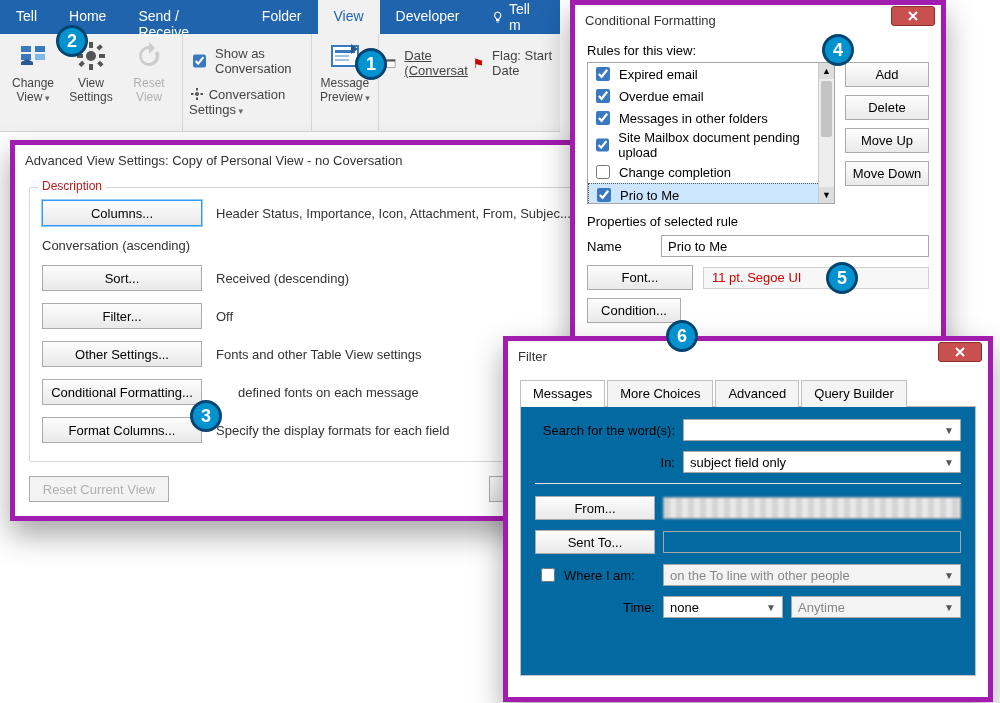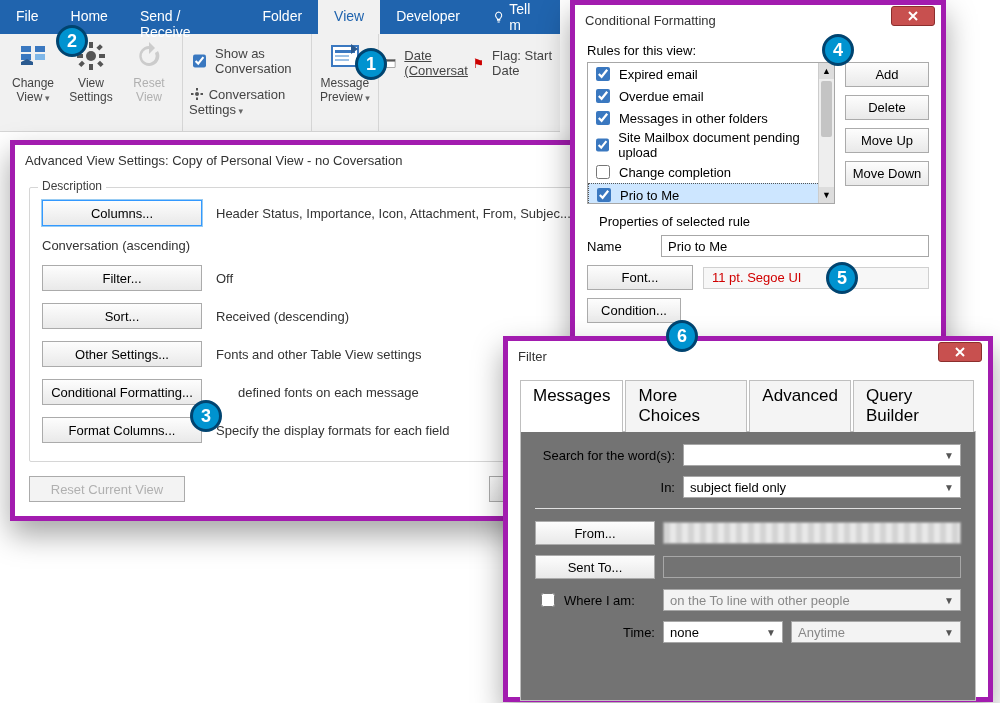--- a/index.html
+++ b/index.html
@@ -30,75 +30,75 @@
   .win .titlebar { height: 30px; background: #fff; display: flex; align-items: center; padding: 0 6px 0 10px; justify-content: space-between; }
   .win .titlebar .t { font-size: 13px; color: #333; }
   .close-btn { width: 44px; height: 20px; background: #c8504f; border: 1px solid #8c2e2d; border-radius: 3px; display: flex; align-items: center; justify-content: center; color: #fff; font-weight: bold; cursor: pointer; position: relative; top:-4px;}
   .close-btn svg { width: 12px; height: 12px; }
 
   
   .adv { left: 10px; top: 140px; width: 636px; }
   .adv .titlebar { background: #fff; }
   .adv .body { padding: 6px 14px 14px 14px; }
   .group-box { border: 1px solid #d6d6d6; border-radius: 2px; padding: 12px 12px 6px 12px; position: relative; margin-top: 6px; }
-  .group-box > .legend { position: absolute; top: -9px; left: 8px; background: #fff; padding: 0 4px; font-size: 12px; color: #404040; }
+  .group-box > .legend { position: absolute; top: -9px; left: 8px; background: #fff; padding: 0 4px; font-size: 12px; color: #b91c1c; }
   .adv-row { display: flex; align-items: center; gap: 14px; margin-bottom: 12px; }
   .adv-btn { width: 160px; height: 26px; border: 1px solid #ababab; background: linear-gradient(#fdfdfd,#e9e9e9); cursor: pointer; font-size: 13px; text-align: center; }
   .adv-btn.focus { border: 1px solid #3399ff; outline: 1px solid #99ccf3; }
   .adv-btn.disabled { color: #b0b0b0; background: #f3f3f3; cursor: default; }
   .adv-desc { font-size: 13px; color: #333; }
   .adv-footer { display: flex; gap: 8px; margin-top: 14px; justify-content: space-between; align-items:center;}
   .ok-btn { width: 90px; height: 26px; border: 1px solid #ababab; background: linear-gradient(#fdfdfd,#e9e9e9); cursor: pointer; }
 
   
   .cond { left: 570px; top: 0; width: 376px; }
   .cond .body { padding: 8px 12px 12px 12px; }
   .cond .rules-row { display: flex; gap: 10px; }
   .rules-list { flex: 1; border: 1px solid #a7a7a7; height: 142px; background: #fff; overflow: hidden; position: relative; }
   .rules-list .item { display: flex; align-items: center; gap: 6px; padding: 1px 4px; font-size: 13px; }
   .rules-list .item.sel { background: #cde6ff; border: 1px dotted #555; }
   .rules-list .scroll { position:absolute; right:0; top:0; bottom:0; width:16px; background:#eee; border-left:1px solid #ccc; }
   .rules-list .scroll .arrow { height:16px; background:#ddd; display:flex; align-items:center; justify-content:center; font-size:9px; }
   .rules-list .scroll .thumb { position:absolute; left:2px; right:2px; top:18px; height:56px; background:#c4c4c4; border-radius:2px; }
   .side-btns { display: flex; flex-direction: column; gap: 8px; }
   .std-btn { width: 84px; height: 25px; border: 1px solid #ababab; background: linear-gradient(#fdfdfd,#e9e9e9); cursor: pointer; font-size: 13px; }
-  .cond .props-label { margin: 10px 0 6px 12px; font-size: 13px; }
+  .cond .props-label { margin: 10px 0 6px 0; font-size: 13px; }
   .prop-row { display: flex; align-items: center; gap: 10px; margin-bottom: 8px; }
   .prop-row .lab { width: 64px; }
   .prop-row input[type=text] { flex:1; height:22px; border:1px solid #a7a7a7; padding:0 6px; font-size:13px; }
   .prop-row .font-display { flex:1; height:22px; border:1px solid #d0d0d0; background:#f7f7f7; padding:2px 8px; font-size:13px; color:#d00000; }
   .cond .condition-btn { width: 94px; height: 25px; }
 
   
   .filter { left: 503px; top: 336px; width: 490px; height: 366px;}
   .filter .body { padding: 8px 12px 12px 12px; }
   .tabstrip { display: flex; position: relative; top: 1px; }
-  .tab { border: 1px solid #bfbfbf; border-bottom: none; padding: 5px 12px 6px; background: #f4f4f4; margin-right: 2px; font-size: 17px; cursor: pointer; }
+  .tab { border: 1px solid #bfbfbf; border-bottom: none; padding: 5px 12px 6px; background: #f4f4f4; margin-right: 2px; font-size: 13px; cursor: pointer; }
   .tab.active { background: #fff; position: relative; z-index: 2; }
-  .tab-panel { border: 1px solid #bfbfbf; padding: 12px 14px; background: #737373; height: 270px;}
+  .tab-panel { border: 1px solid #bfbfbf; padding: 12px 14px; background: #0369a1; height: 270px;}
   .f-row { display: flex; align-items: center; gap: 8px; margin-bottom: 10px; }
   .f-row .flabel { text-align: right; width: 140px; font-size: 13px; }
   .f-text { flex: 1; height: 22px; border: 1px solid #a7a7a7; }
   .f-select { flex: 1; height: 22px; border: 1px solid #a7a7a7; background:#fff; display:flex; align-items:center; justify-content:space-between; padding:0 6px; }
   .f-select.dis { background:#f3f3f3; color:#888; }
   .f-select .caret { font-size:10px; color:#555; }
   .f-btn { width: 120px; height: 24px; border: 1px solid #ababab; background: linear-gradient(#fdfdfd,#e9e9e9); cursor: pointer; font-size:13px;}
   .blur { background: repeating-linear-gradient(90deg,#d4d4d4,#d4d4d4 6px,#e8e8e8 6px,#e8e8e8 12px); flex: 1; height: 22px; border: 1px solid #a7a7a7; filter: blur(1px);}
 
   
   .badge { position: absolute; width: 32px; height: 32px; border-radius: 50%; background: #0093d0; border: 3px solid #004470; color: #fff; font-weight: bold; display: flex; align-items: center; justify-content: center; font-size: 18px; z-index: 100; }
 
   input[type=checkbox]{ width:14px; height:14px; accent-color:#3a78c0;}
 </style>
 </head>
 <body>
 
 <div class="ribbon">
   <div class="ribbon-tabs">
-    <div class="ribbon-tab">File</div>
+    <div class="ribbon-tab">Tell</div>
     <div class="ribbon-tab">Home</div>
     <div class="ribbon-tab">Send / Receive</div>
     <div class="ribbon-tab">Folder</div>
     <div class="ribbon-tab active">View</div>
     <div class="ribbon-tab">Developer</div>
     <div class="ribbon-tab tell">
       <svg class="" width="14" height="14" viewBox="0 0 24 24" fill="none" stroke="#fff" stroke-width="2">
           <path d="M9 18h6M10 21h4M12 3a6 6 0 0 0-4 10c1 1 2 2 2 3h4c0-1 1-2 2-3a6 6 0 0 0-4-10z"></path>
         </svg>
       <span>Tell m</span>
@@ -201,42 +201,42 @@
     <div class="group-box">
       <div class="legend">Description</div>
       <div class="adv-row">
           <button class="adv-btn focus">Columns...</button>
           <div class="adv-desc">Header Status, Importance, Icon, Attachment, From, Subjec...</div>
         </div>
       <div class="adv-row">
           <div class="adv-desc">Conversation (ascending)</div>
         </div>
       <div class="adv-row">
+          <button class="adv-btn">Sort...</button>
+          <div class="adv-desc">Received (descending)</div>
+        </div>
+      <div class="adv-row">
           <button class="adv-btn">Filter...</button>
           <div class="adv-desc">Off</div>
         </div>
       <div class="adv-row">
-          <button class="adv-btn">Sort...</button>
-          <div class="adv-desc">Received (descending)</div>
-        </div>
-      <div class="adv-row">
           <button class="adv-btn">Other Settings...</button>
           <div class="adv-desc">Fonts and other Table View settings</div>
         </div>
       <div class="adv-row">
           <button class="adv-btn">Conditional Formatting...</button>
           <div class="adv-desc" style="margin-left:22px">defined fonts on each message</div>
         </div>
       <div class="adv-row">
           <button class="adv-btn">Format Columns...</button>
           <div class="adv-desc">Specify the display formats for each field</div>
         </div>
     </div>
     <div class="adv-footer">
-      <button class="adv-btn disabled" style="width:156px">Reset Current View</button>
+      <button class="adv-btn disabled" style="width:140px">Reset Current View</button>
       <div style="display:flex; gap:8px;">
         <button class="ok-btn">OK</button>
         <button class="ok-btn" style="width:40px"></button>
       </div>
     </div>
   </div>
 </div>
 
 <div class="win cond">
   <div class="titlebar">

